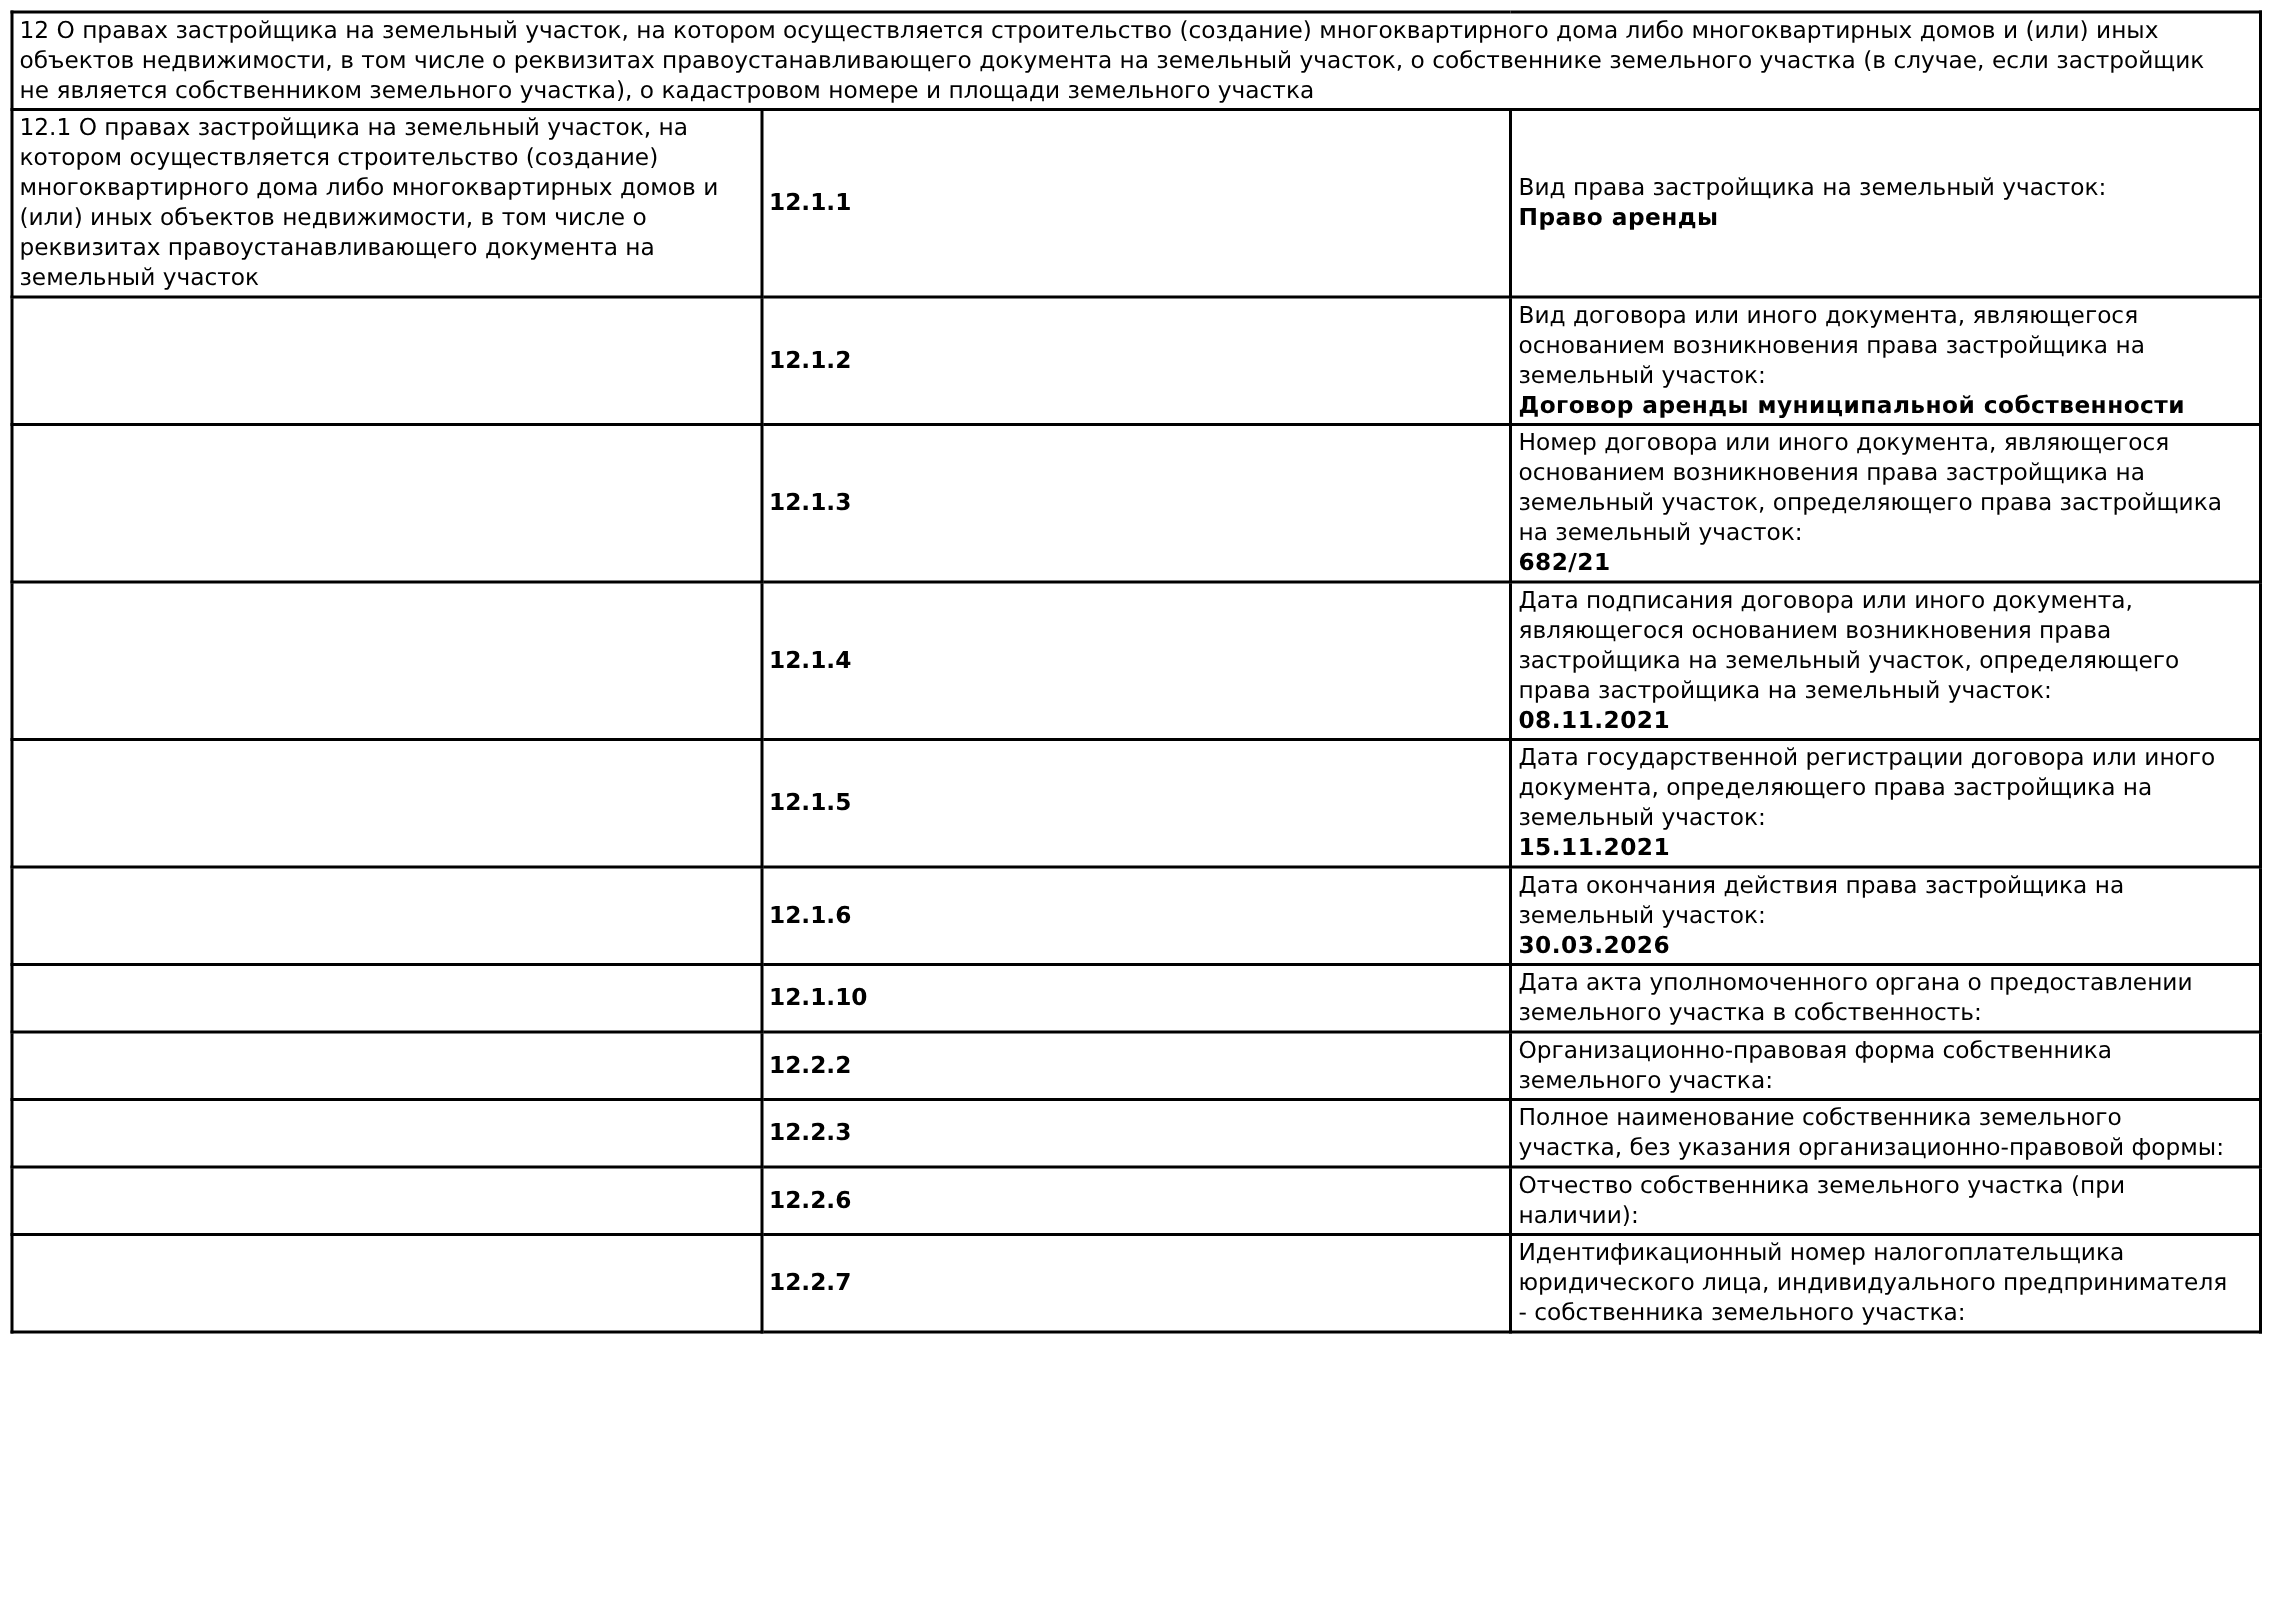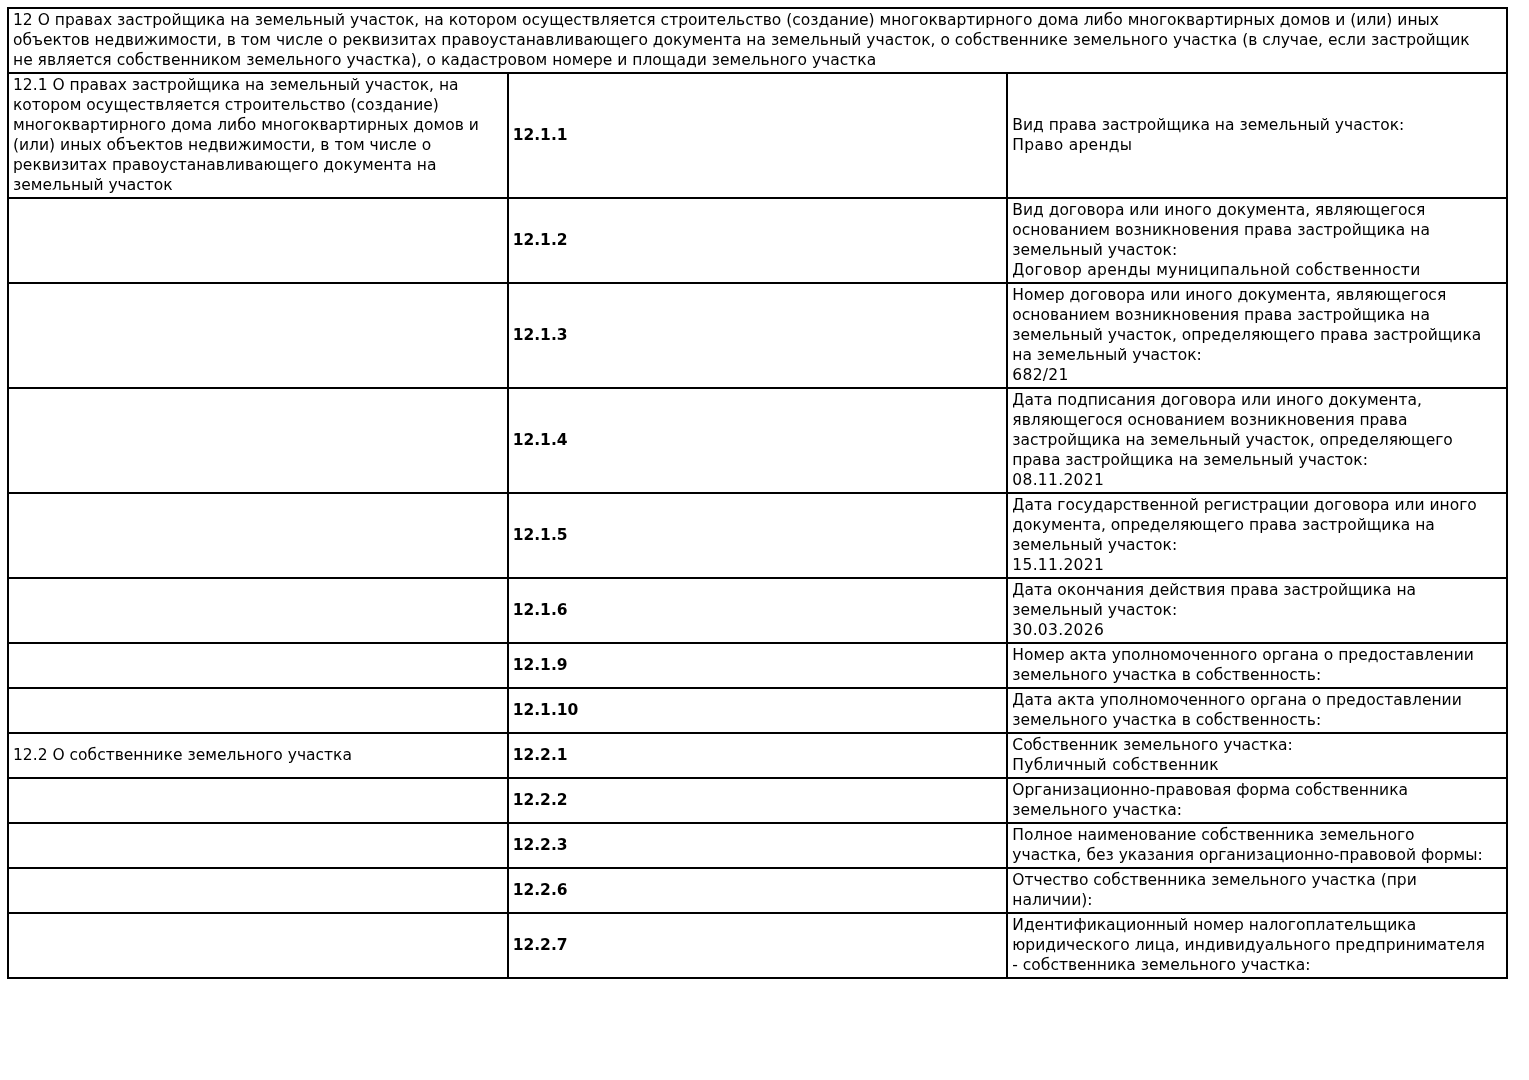--- a/index.html
+++ b/index.html
@@ -37,21 +37,21 @@
   }
   td.code-cell {
     width: 92px;
     vertical-align: middle;
     font-weight: bold;
   }
   td.content-cell {
     vertical-align: middle;
   }
   .field-value {
-    font-weight: normal;
+    font-weight: bold;
     letter-spacing: 0.3px;
     display: block;
   }
 </style>
 </head>
 <body>
 
 <div class="doc-wrap">
   <table class="decl-table">
     <tbody>
@@ -128,49 +128,25 @@
     <td class="content-cell">
       <span class="field-label">Дата окончания действия права застройщика на земельный участок:</span>
       <span class="field-value">30.03.2026</span>
     </td>
   </tr>
         <tr>
     <td class="label-cell">
       <span></span>
     </td>
     <td class="code-cell">
-      <span>12.1.9</span>
-    </td>
-    <td class="content-cell">
-      <span class="field-label">Номер акта уполномоченного органа о предоставлении земельного участка в собственность:</span>
-      
-    </td>
-  </tr>
-        <tr>
-    <td class="label-cell">
-      <span></span>
-    </td>
-    <td class="code-cell">
       <span>12.1.10</span>
     </td>
     <td class="content-cell">
       <span class="field-label">Дата акта уполномоченного органа о предоставлении земельного участка в собственность:</span>
       
-    </td>
-  </tr>
-        <tr>
-    <td class="label-cell">
-      <span>12.2 О собственнике земельного участка</span>
-    </td>
-    <td class="code-cell">
-      <span>12.2.1</span>
-    </td>
-    <td class="content-cell">
-      <span class="field-label">Собственник земельного участка:</span>
-      <span class="field-value">Публичный собственник</span>
     </td>
   </tr>
         <tr>
     <td class="label-cell">
       <span></span>
     </td>
     <td class="code-cell">
       <span>12.2.2</span>
     </td>
     <td class="content-cell">

